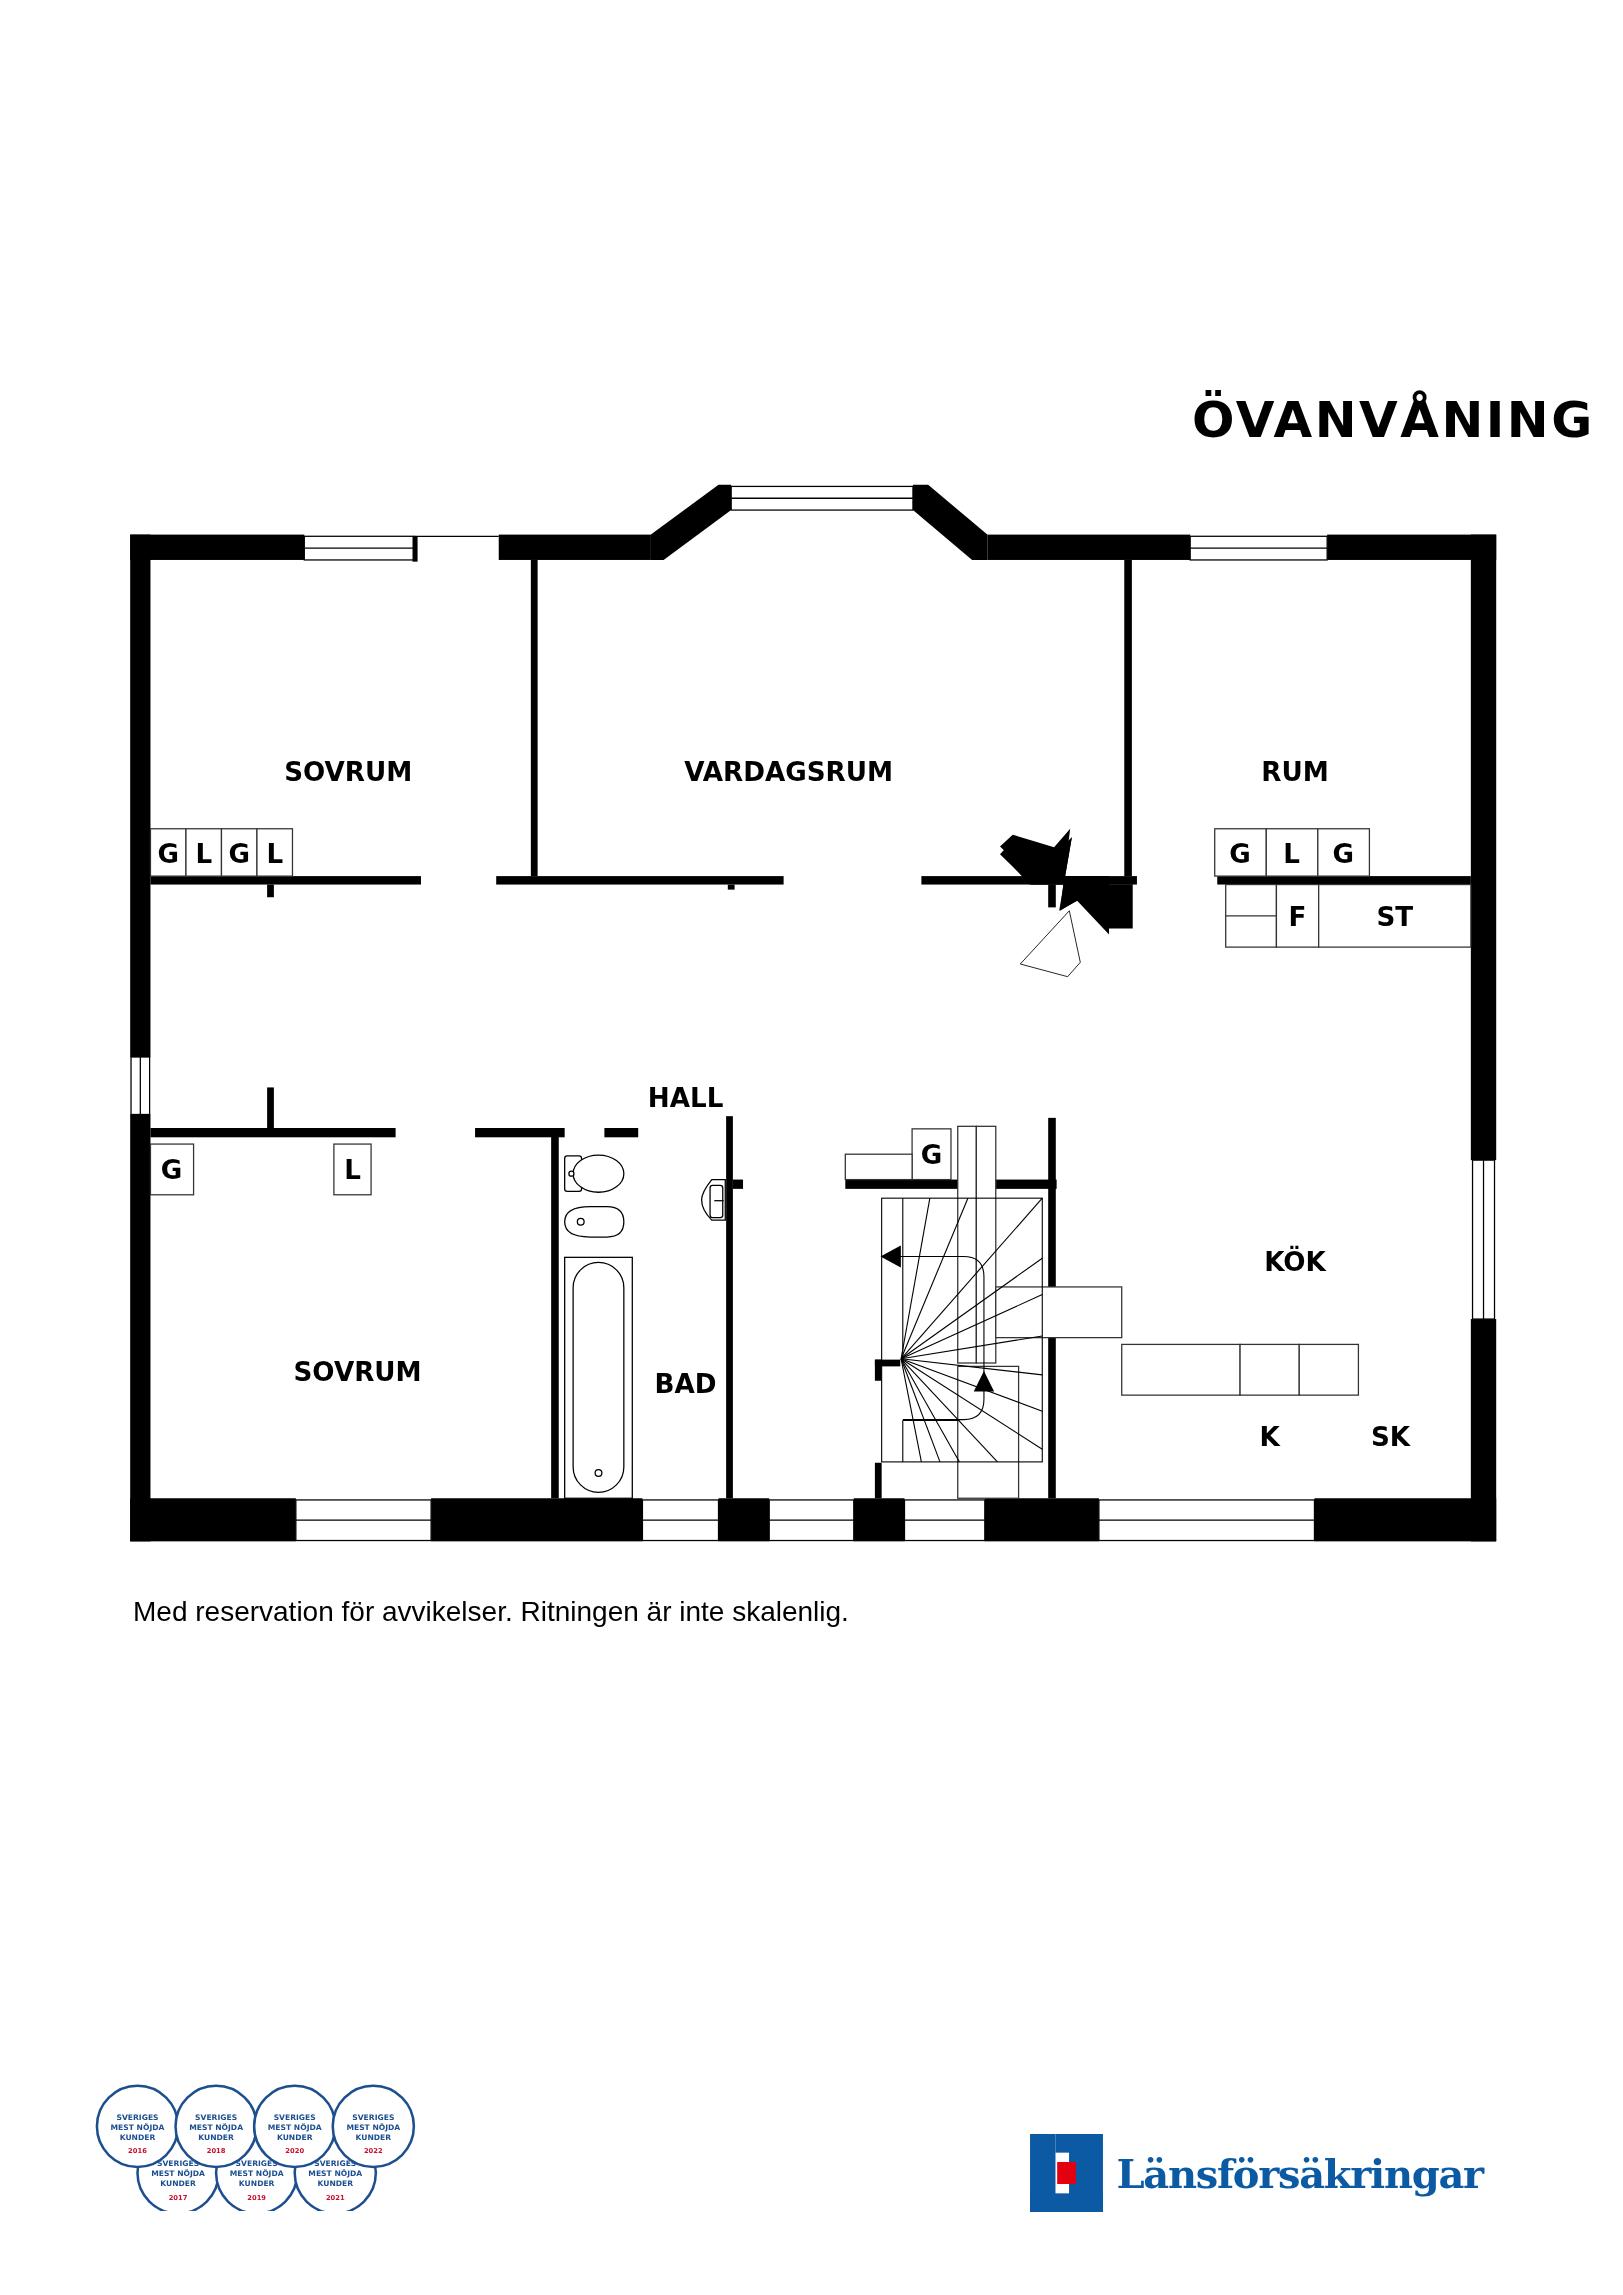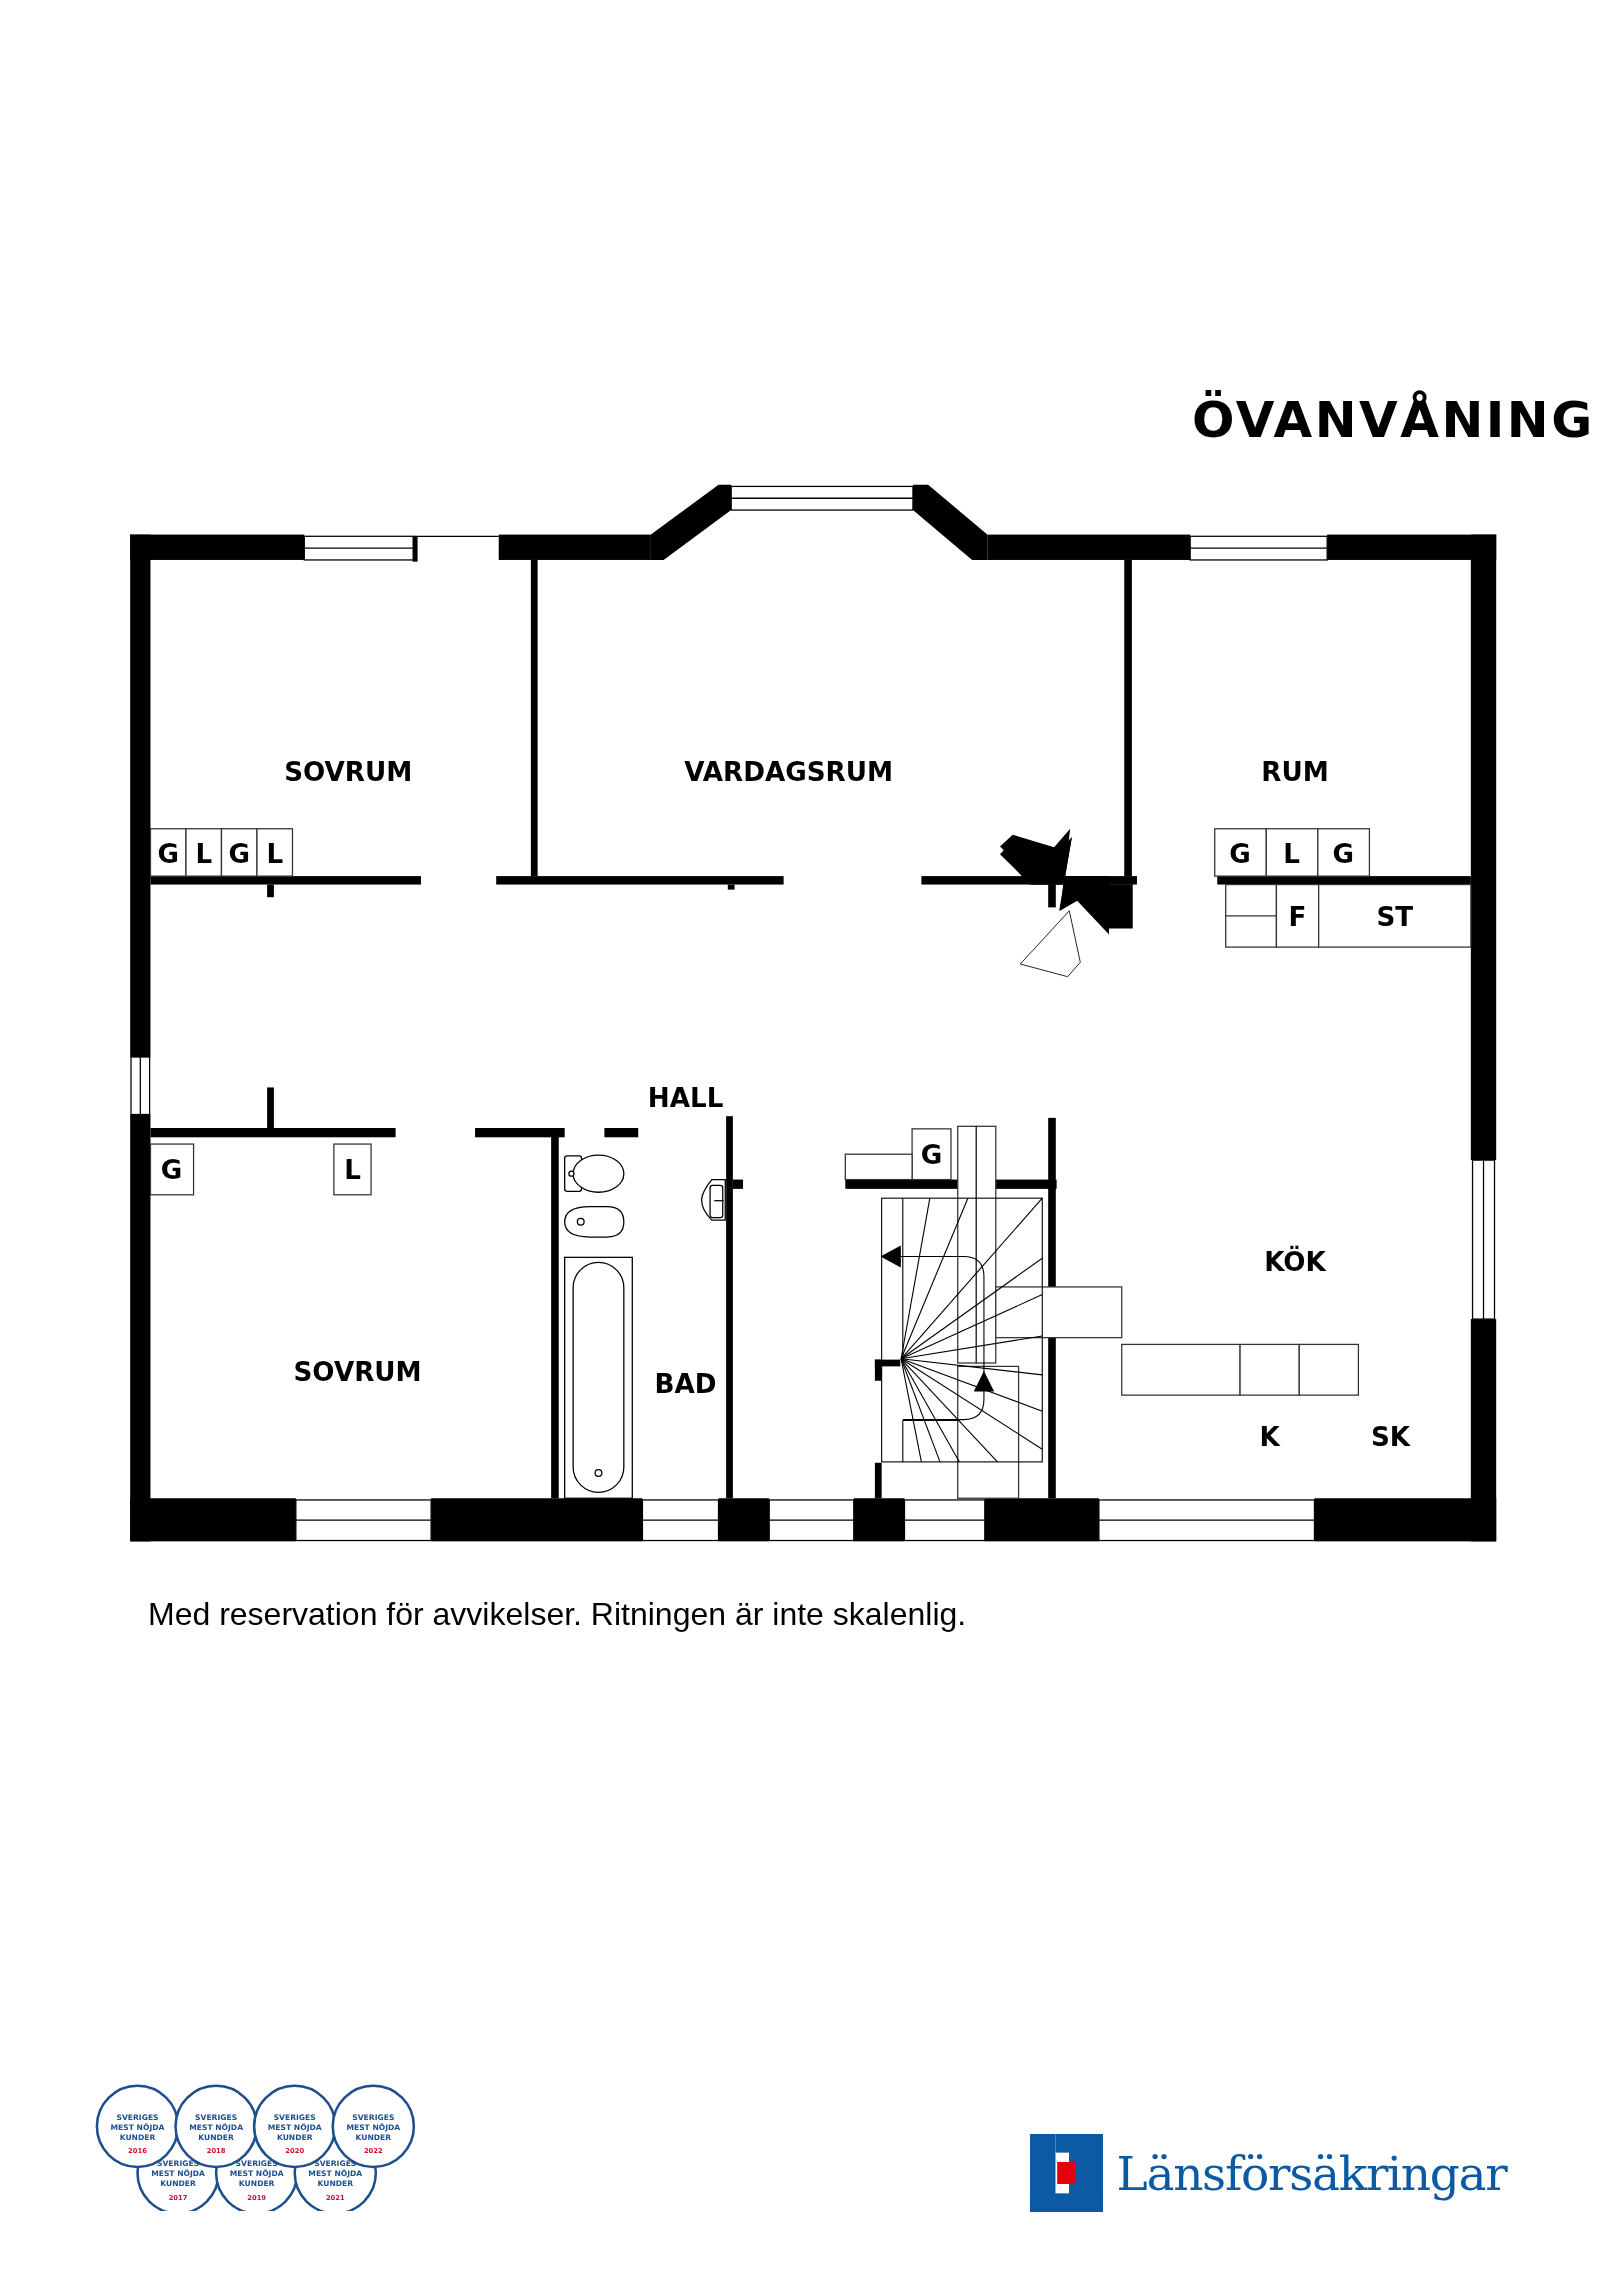--- a/index.html
+++ b/index.html
@@ -1,25 +1,25 @@
 <!DOCTYPE html>
 <html style="font-size:13.5px"><head>
   <meta charset="utf-8">
   <style>
     html, body { margin: 0; padding: 0; background: #ffffff; }
     body { width: 1623px; height: 2295px; position: relative; overflow: hidden; font-family: "Liberation Sans", sans-serif; }
     .floor-title { position: absolute; left: 1192px; top: 391px; font-family: "DejaVu Sans", sans-serif; font-weight: bold; font-size: 50px; letter-spacing: 2.5px; color: #000; }
     .plan { position: absolute; left: 0; top: 0; }
     .room-label { font-family: "DejaVu Sans", sans-serif; font-weight: bold; font-size: 31px; fill: #000; }
     .fix-label { font-family: "DejaVu Sans", sans-serif; font-weight: bold; font-size: 31px; fill: #000; }
-    .disclaimer { position: absolute; left: 148px; top: 1596px; font-family: "Liberation Sans", sans-serif; font-size: 32px; color: #000; }
+    .disclaimer { position: absolute; left: 133px; top: 1596px; font-family: "Liberation Sans", sans-serif; font-size: 28px; color: #000; }
     .badges { position: absolute; left: 91px; top: 2084px; width: 355px; height: 127px; }
     .logo { position: absolute; left: 1030px; top: 2134px; display: flex; align-items: center; }
     .logo-mark { width: 73px; height: 78px; position: relative; }
-    .logo-text { margin-left: 13.5px; font-family: "DejaVu Serif", serif; font-weight: normal; color: #0b5aa3; font-size: 47px; line-height: 39px; letter-spacing: -1.3px; }
+    .logo-text { margin-left: 13.5px; font-family: "DejaVu Serif", serif; font-weight: bold; color: #0b5aa3; font-size: 40px; line-height: 39px; letter-spacing: -1.3px; }
   </style>
 </head>
 <body>
 
 <div class="floor-title">ÖVANVÅNING</div>
 
 <svg class="plan" width="1623" height="1573" viewBox="0 0 1920 1860" xmlns="http://www.w3.org/2000/svg">
   <g fill="#000">
 
     <rect x="154" y="632" width="206" height="30"></rect>

